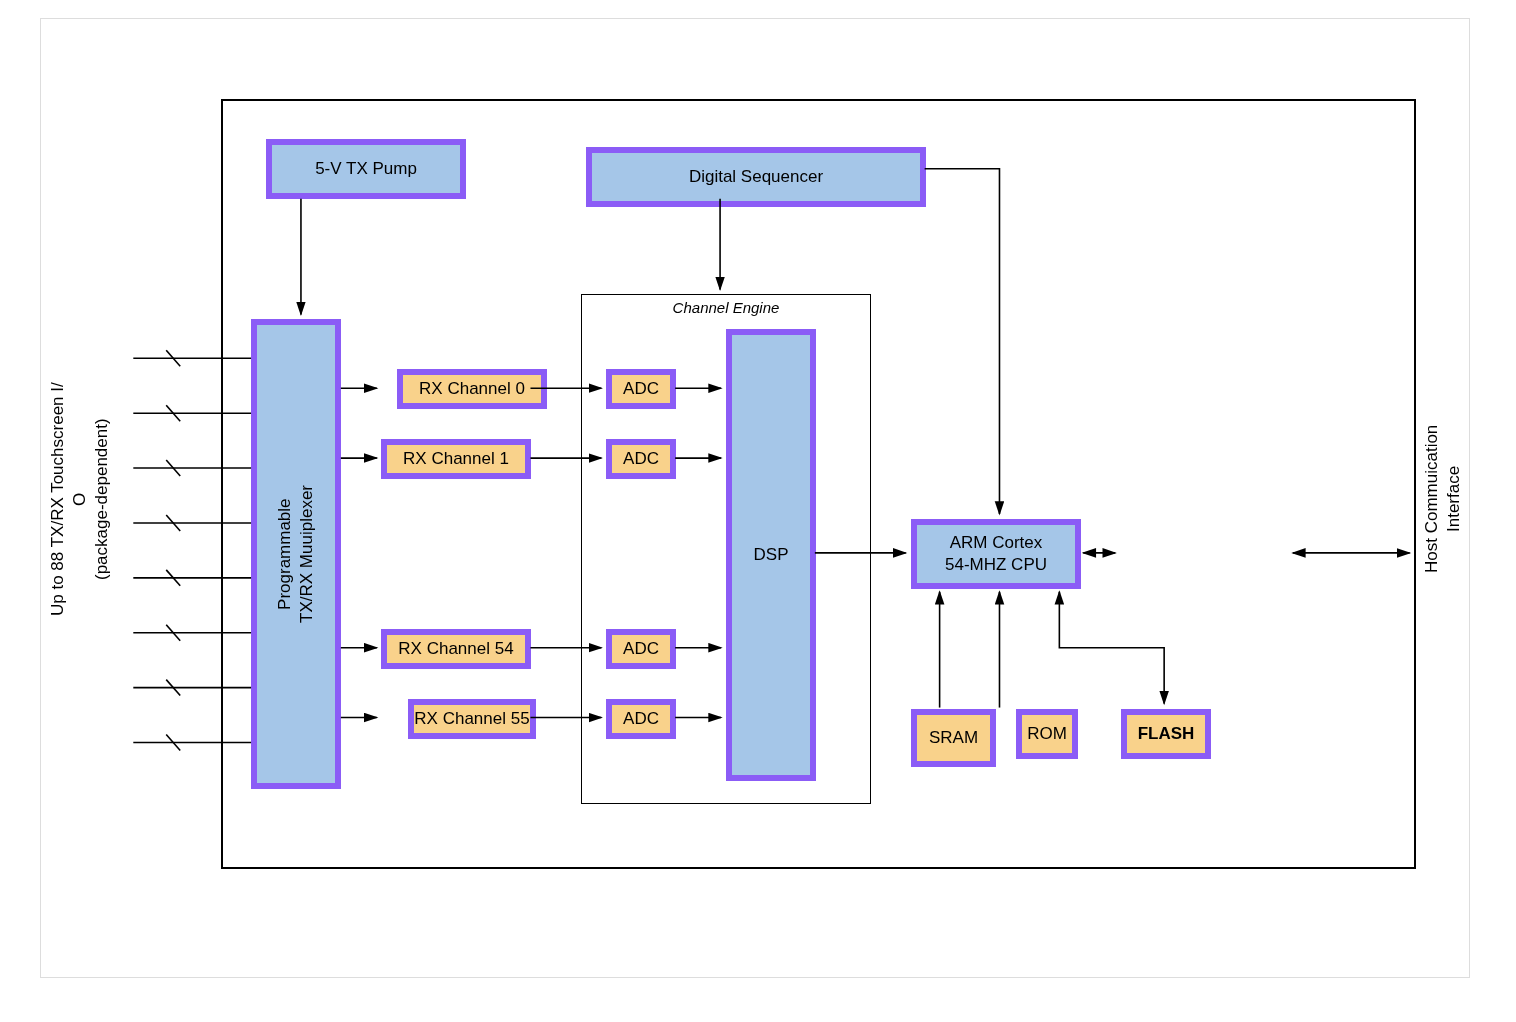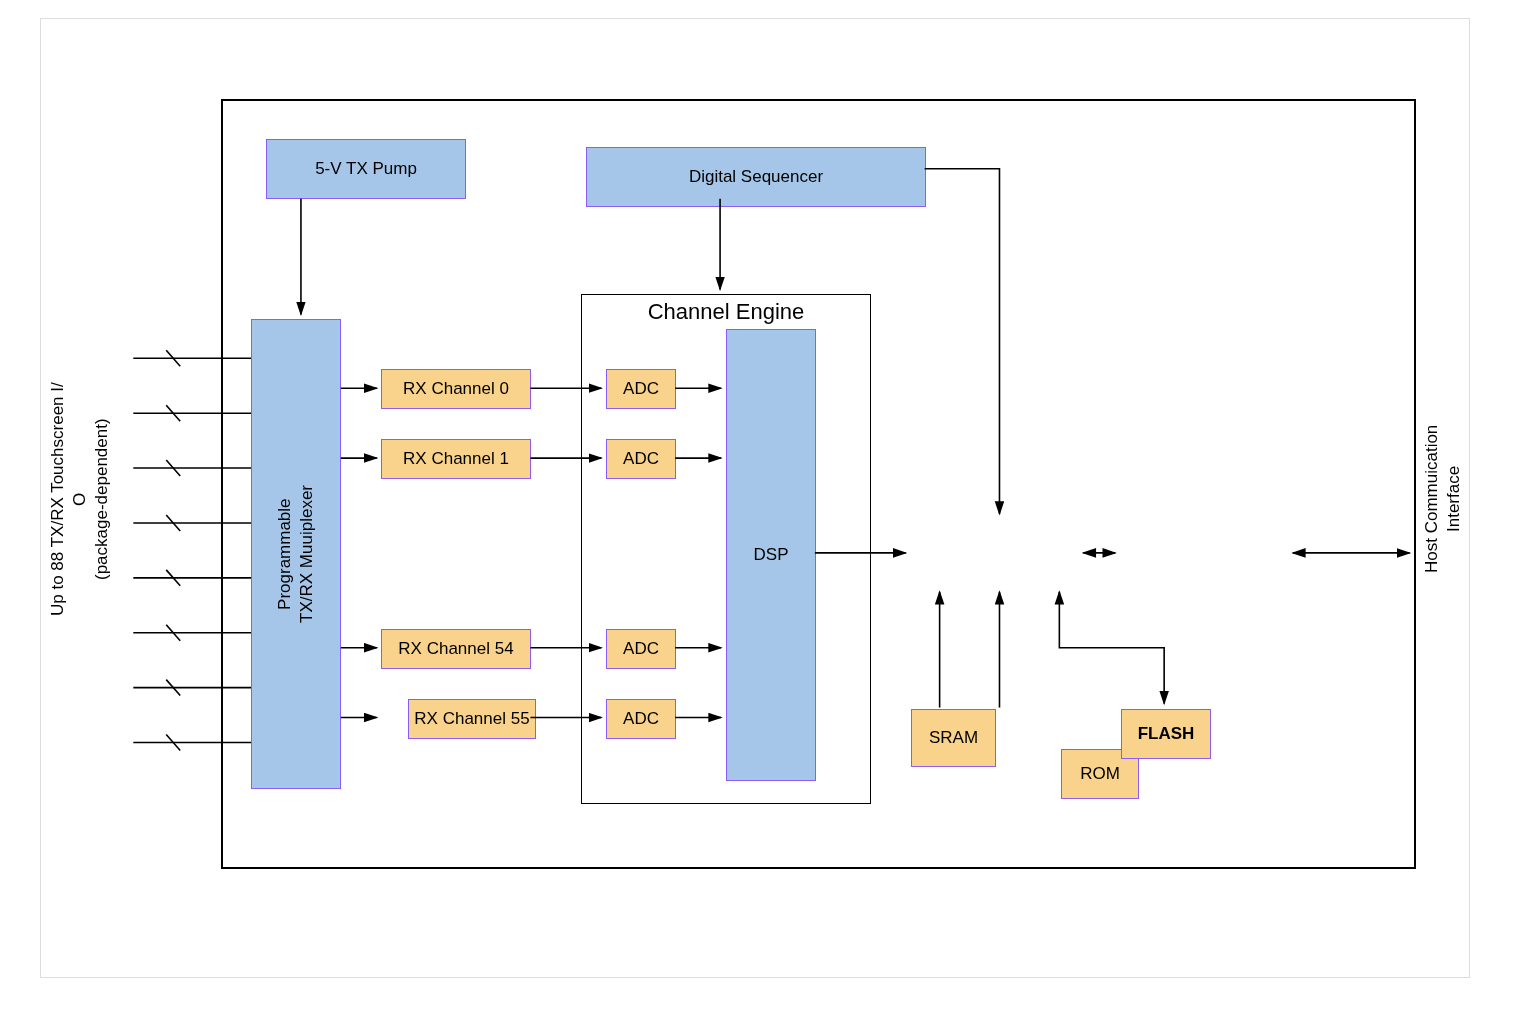--- a/index.html
+++ b/index.html
@@ -31,42 +31,43 @@
   }
   .block {
     position: absolute;
     box-sizing: border-box;
     display: flex;
     align-items: center;
     justify-content: center;
     text-align: center;
     font-size: 17px;
     line-height: 1.3;
-    border: 1px solid #8b5cf6;
+    border: 6px solid #8b5cf6;
   }
   .blue {
     background: #a5c6e8;
   }
   .orange {
     background: #f9d28b;
   }
   .vtext {
     writing-mode: vertical-rl;
     transform: rotate(180deg);
     text-align: center;
   }
   .channel-engine {
     position: absolute;
     border: 1px solid #000;
     box-sizing: border-box;
   }
   .channel-engine-label {
     position: absolute;
-    font-size: 22px;
-    text-align: center;
+    font-size: 15px;
+    text-align: center;
+    font-style: italic;
   }
   .side-label-left {
     position: absolute;
     writing-mode: vertical-rl;
     transform: rotate(180deg);
     font-size: 17px;
     text-align: center;
     line-height: 1.3;
   }
   .side-label-right {
@@ -118,21 +119,21 @@
   <div class="block blue" style="left:210px; top:300px; width:90px; height:470px;">
     <span class="vtext" style="white-space: pre;">Programmable
 TX/RX Muuiplexer</span>
   </div>
 
   <div class="channel-engine" style="left:540px; top:275px; width:290px; height:510px;"></div>
   <div class="channel-engine-label" style="left:540px; top:280px; width:290px;">
     <span>Channel Engine</span>
   </div>
 
-  <div class="block orange" style="left:340px; top:350px; width:150px; height:40px;">
+  <div class="block orange" style="left:356px; top:350px; width:150px; height:40px;">
     <span>RX Channel 0</span>
   </div>
   <div class="block orange" style="left:340px; top:420px; width:150px; height:40px;">
     <span>RX Channel 1</span>
   </div>
   <div class="block orange" style="left:340px; top:610px; width:150px; height:40px;">
     <span>RX Channel 54</span>
   </div>
   <div class="block orange" style="left:340px; top:680px; width:128px; height:40px;margin-left:27px;">
     <span>RX Channel 55</span>
@@ -148,26 +149,30 @@
     <span>ADC</span>
   </div>
   <div class="block orange" style="left:565px; top:680px; width:70px; height:40px;">
     <span>ADC</span>
   </div>
 
   <div class="block blue" style="left:685px; top:310px; width:90px; height:452px;">
     <span>DSP</span>
   </div>
 
+  <div class="block blue" style="left:870px; top:500px; width:170px; height:70px; flex-direction:column;">
+    <span>ARM Cortex</span>
+    <span>54-MHZ CPU</span>
+  </div>
 
 
   <div class="block orange" style="left:870px; top:690px; width:85px; height:58px;text-align:center;">
     <span>SRAM</span>
   </div>
-  <div class="block orange" style="left:1020px; top:690px; width:78px; height:50px;margin-top:40px;">
+  <div class="block orange" style="left:975px; top:690px; width:62px; height:50px;">
     <span>ROM</span>
   </div>
   <div class="block orange" style="left:1080px; top:690px; width:90px; height:50px;font-weight:bold;">
     <span>FLASH</span>
   </div>
 
   <svg class="overlay" viewBox="0 0 1430 960">
     <defs>
       <marker id="ah" markerWidth="10" markerHeight="10" refX="8" refY="3" orient="auto" markerUnits="strokeWidth">
         <path d="M0,0 L9,3 L0,6 Z" fill="#000"></path>

